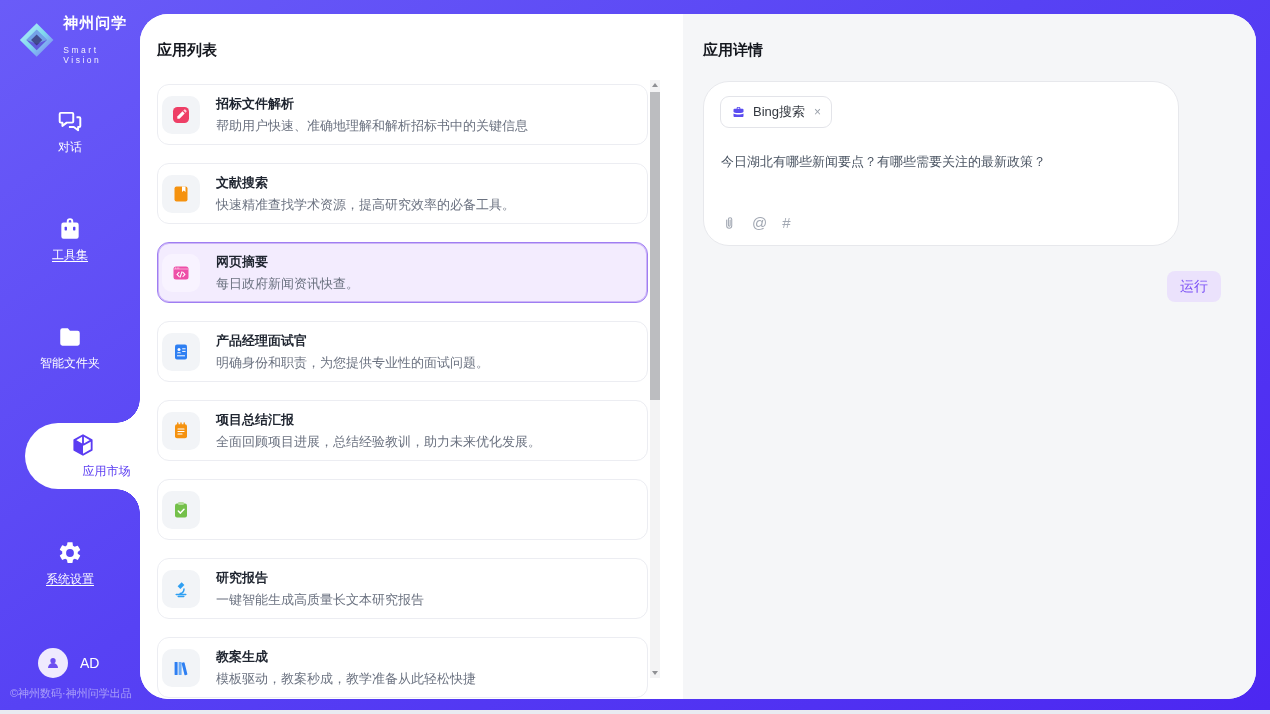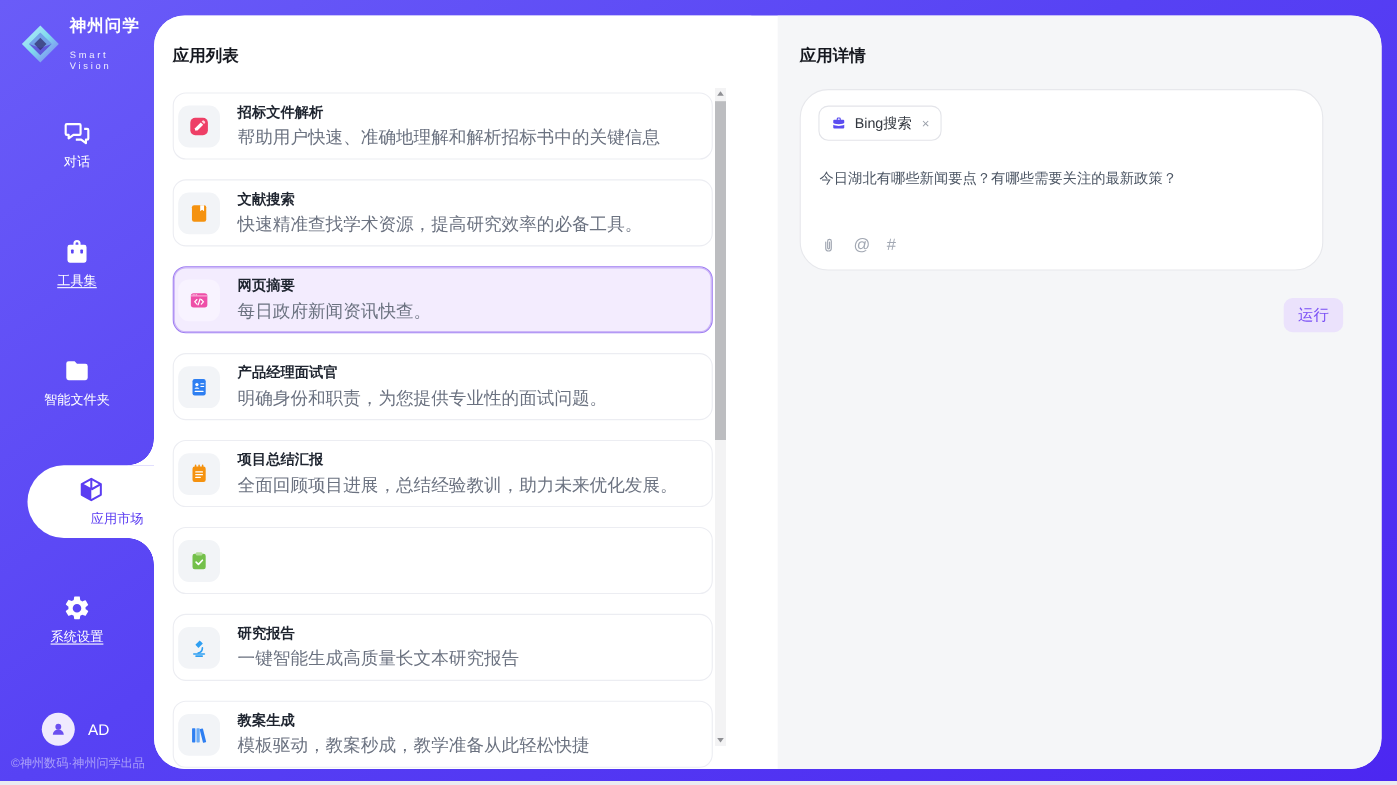--- a/index.html
+++ b/index.html
@@ -27,36 +27,36 @@
   .nav-item.active::after { content:""; position:absolute; right:0; bottom:-24px; width:24px; height:24px;
        background:radial-gradient(circle 24px at 0 100%, rgba(0,0,0,0) 23.5px, #fff 24px); }
 
   .user-row { position:absolute; left:38px; top:648px; display:flex; align-items:center; gap:12px; }
   .avatar { width:30px; height:30px; border-radius:50%; background:#efeafe; display:flex; align-items:center; justify-content:center; }
   .user-name { font-size:14px; color:#fff; }
   .side-footer { position:absolute; left:10px; top:686px; font-size:11px; color:rgba(255,255,255,.48); white-space:nowrap; }
 
   
   .sheet { position:absolute; left:140px; top:14px; width:1116px; height:685px; background:#fff;
-           border-radius:28px; overflow:hidden; display:flex;gap:24px; }
+           border-radius:28px; overflow:hidden; display:flex; }
 
   
   .list-panel { position:relative; width:543px; background:#fff; flex:none; }
   .panel-title { font-size:15px; font-weight:bold; color:#15181f; }
   .list-panel .panel-title { position:absolute; left:17px; top:27px; }
   .cards { position:absolute; left:17px; top:70px; width:491px; }
   .app-card { height:61px; margin-bottom:18px; background:#fff; border:1px solid #ecedf2; border-radius:12px;
               display:flex; align-items:center; gap:16px; padding:0 4px; cursor:pointer; }
   .app-card.selected { background:#f3ecfe; border-color:#9f7ef2; box-shadow:0 0 0 1px #cdb6f7 inset; }
   .tile { width:38px; height:38px; border-radius:10px; background:#f2f4f7; flex:none;
           display:flex; align-items:center; justify-content:center; }
   .app-card.selected .tile { background:#f8f3ff; }
   .tile svg { width:20px; height:20px; }
   .card-title { font-size:13px; font-weight:bold; color:#1f2530; }
-  .card-desc { font-size:16px; color:#6b7280; margin-top:4px; }
+  .card-desc { font-size:13px; color:#6b7280; margin-top:4px; }
 
   
   .sb { position:absolute; right:23px; top:66px; width:10px; height:598px; background:#f3f3f4; }
   .sb-btn { position:absolute; left:0; width:10px; height:10px; background:#f3f3f4; }
   .sb-up { top:0; } .sb-down { bottom:0; }
   .sb-up::after { content:""; position:absolute; left:2px; top:3px; border-left:3px solid transparent;
                   border-right:3px solid transparent; border-bottom:4px solid #8f9094; }
   .sb-down::after { content:""; position:absolute; left:2px; top:3px; border-left:3px solid transparent;
                   border-right:3px solid transparent; border-top:4px solid #8f9094; }
   .sb-thumb { position:absolute; left:0; top:12px; width:10px; height:308px; background:#bcbdc0; }

